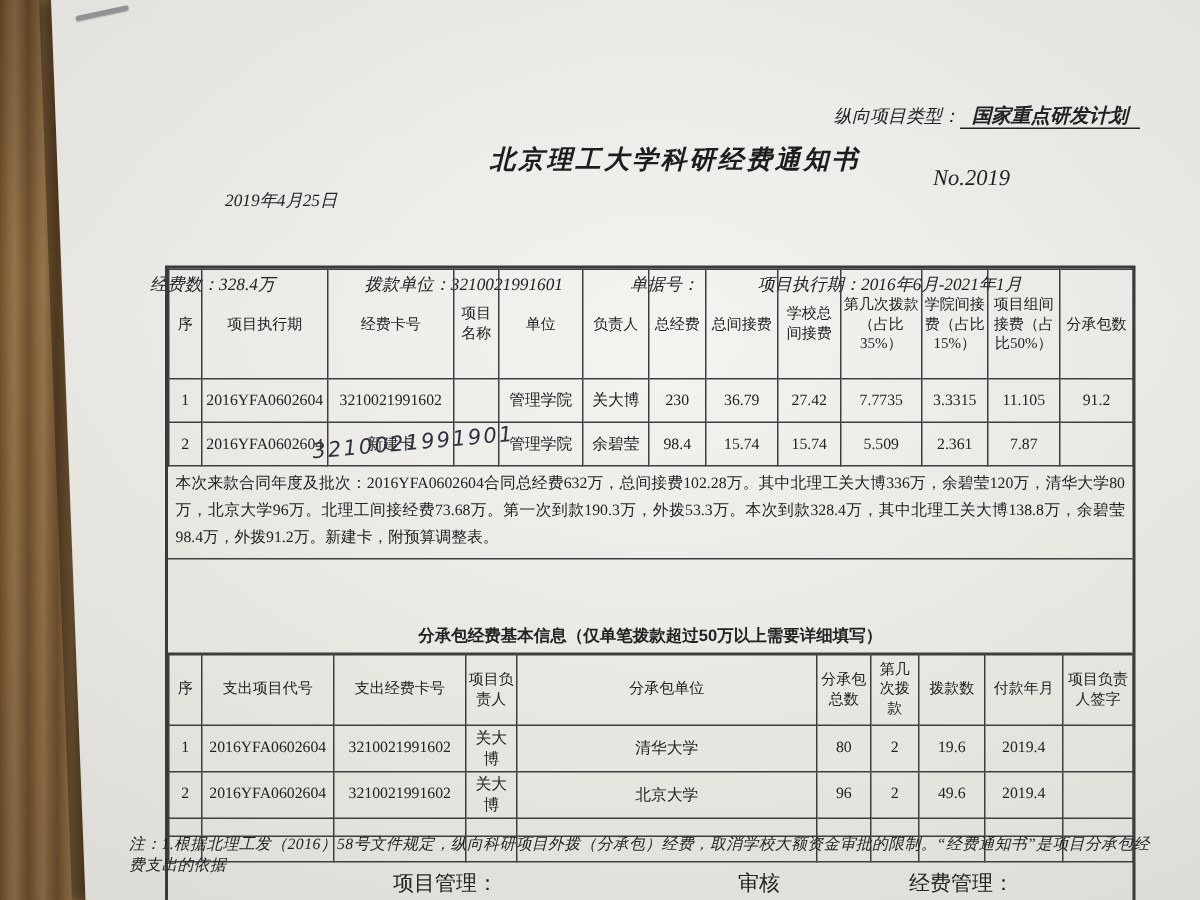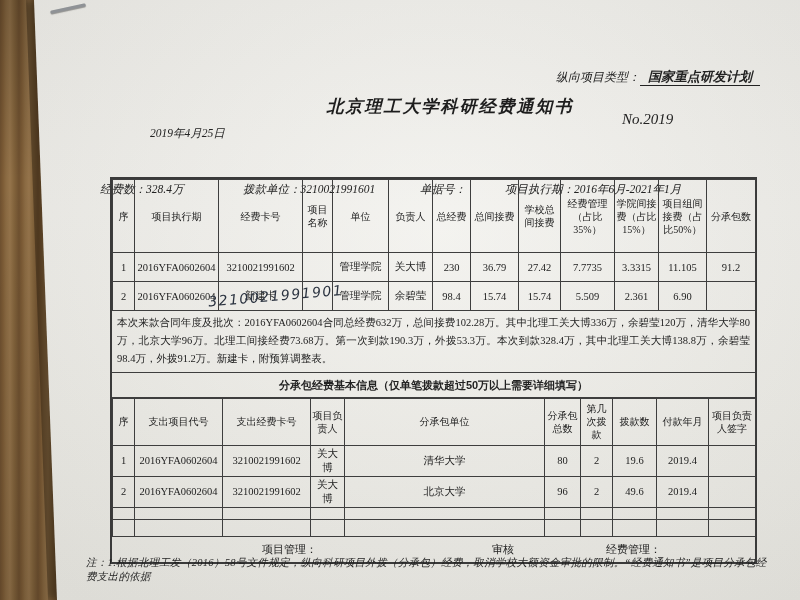--- a/index.html
+++ b/index.html
@@ -49,22 +49,22 @@
   table.tbl td{font-size:10.5px;}
   .tbl1 thead th{height:70px;}
   .tbl1 tbody tr{height:29px;}
   .tbl2 thead th{height:44px;}
   .tbl2 tbody tr.data{height:24px;}
   .tbl2 tbody tr.empty td{border-color:#3e3e3e;}
 
   .remark{border-bottom:1px solid #3e3e3e;font-size:10.5px;line-height:1.7;
     padding:3px 5px 4px 5px;text-align:justify;}
   .section-title{border-bottom:1px solid #3e3e3e;text-align:center;
-    font-family:"Liberation Sans", sans-serif;font-weight:bold;font-size:11px;padding:5px 0 4px 0;}
-  .signoff{position:relative;height:25px;font-size:11px;}
+    font-family:"Liberation Sans", sans-serif;font-weight:bold;font-size:11px;padding:5px 0 4px 0;margin-top:38px;}
+  .signoff{position:relative;height:25px;font-size:14px;}
   .signoff span{position:absolute;top:5px;white-space:nowrap;}
 
   .handwritten{position:absolute;left:208px;top:287px;width:150px;
     font-family:"DejaVu Sans", sans-serif;font-style:italic;font-size:14px;
     color:#2b3340;letter-spacing:1.5px;transform:rotate(-5deg);}
 
   .footnote{top:556px;left:86px;width:690px;font-size:10.5px;letter-spacing:.3px;color:#1f1f1f;}
 </style>
 </head>
 <body>
@@ -111,21 +111,21 @@
           <tr>
             <th>序</th>
             <th>项目执行期</th>
             <th>经费卡号</th>
             <th>项目名称</th>
             <th>单位</th>
             <th>负责人</th>
             <th>总经费</th>
             <th>总间接费</th>
             <th>学校总间接费</th>
-            <th>经费管理（占比35%）</th>
+            <th>第几次拨款（占比35%）</th>
             <th>学院间接费（占比15%）</th>
             <th>项目组间接费（占比50%）</th>
             <th>分承包数</th>
           </tr>
         </thead>
         <tbody>
           <tr class="data">
             <td>1</td>
             <td>2016YFA0602604</td>
             <td>3210021991602</td>
@@ -145,21 +145,21 @@
             <td>2016YFA0602604</td>
             <td>新建卡</td>
             <td></td>
             <td>管理学院</td>
             <td>余碧莹</td>
             <td>98.4</td>
             <td>15.74</td>
             <td>15.74</td>
             <td>5.509</td>
             <td>2.361</td>
-            <td>6.90</td>
+            <td>7.87</td>
             <td></td>
           </tr>
         </tbody>
       </table>
 
     <div class="remark">本次来款合同年度及批次：2016YFA0602604合同总经费632万，总间接费102.28万。其中北理工关大博336万，余碧莹120万，清华大学80万，北京大学96万。北理工间接经费73.68万。第一次到款190.3万，外拨53.3万。本次到款328.4万，其中北理工关大博138.8万，余碧莹98.4万，外拨91.2万。新建卡，附预算调整表。</div>
 
     <div class="section-title">分承包经费基本信息（仅单笔拨款超过50万以上需要详细填写）</div>
 
     <table class="tbl tbl2">

